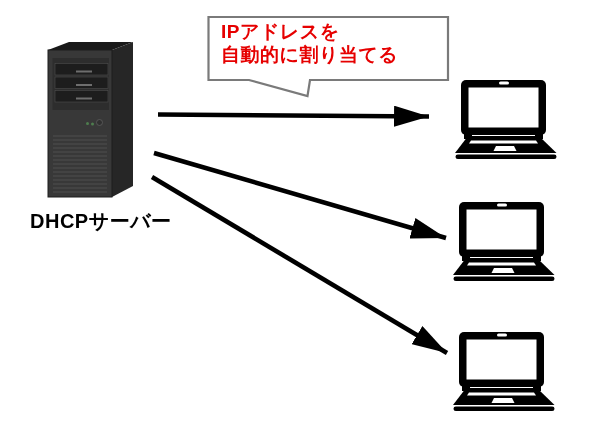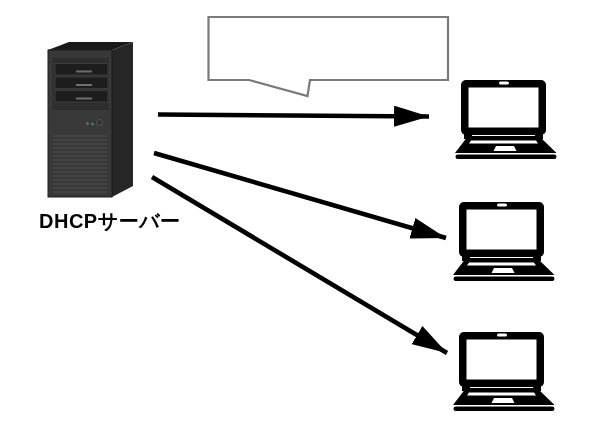--- a/index.html
+++ b/index.html
@@ -12,21 +12,21 @@
   }
   .layer{position:absolute;left:0;top:0;}
   .callout-text{
     position:absolute;left:221px;top:20px;
     color:#e60000;
     font-size:19px;font-weight:bold;line-height:23px;
     white-space:nowrap;
     letter-spacing:0.5px;
   }
   .server-label{
-    position:absolute;left:39px;top:208px;
+    position:absolute;left:30px;top:208px;
     color:#000000;
     font-size:20px;font-weight:bold;
     white-space:nowrap;
     letter-spacing:0.5px;
   }
 </style>
 </head>
 <body>
 
 <div class="canvas">
@@ -91,16 +91,20 @@
 
     <line x1="158" y1="114.5" x2="429" y2="116.5" stroke="#000000" stroke-width="4.6" marker-end="url(#arrowhead)"></line>
     <line x1="154" y1="153" x2="446" y2="238" stroke="#000000" stroke-width="4.6" marker-end="url(#arrowhead)"></line>
     <line x1="152" y1="177" x2="447" y2="353" stroke="#000000" stroke-width="4.6" marker-end="url(#arrowhead)"></line>
 
     <use href="#laptop" xlink:href="#laptop" x="455" y="78"></use>
     <use href="#laptop" xlink:href="#laptop" x="453" y="200"></use>
     <use href="#laptop" xlink:href="#laptop" x="453" y="330"></use>
   </svg>
 
+  <div class="callout-text">
+    <div>IPアドレスを</div>
+    <div>自動的に割り当てる</div>
+  </div>
 
   <div class="server-label">DHCPサーバー</div>
 
 </div>
 
 </body></html>

